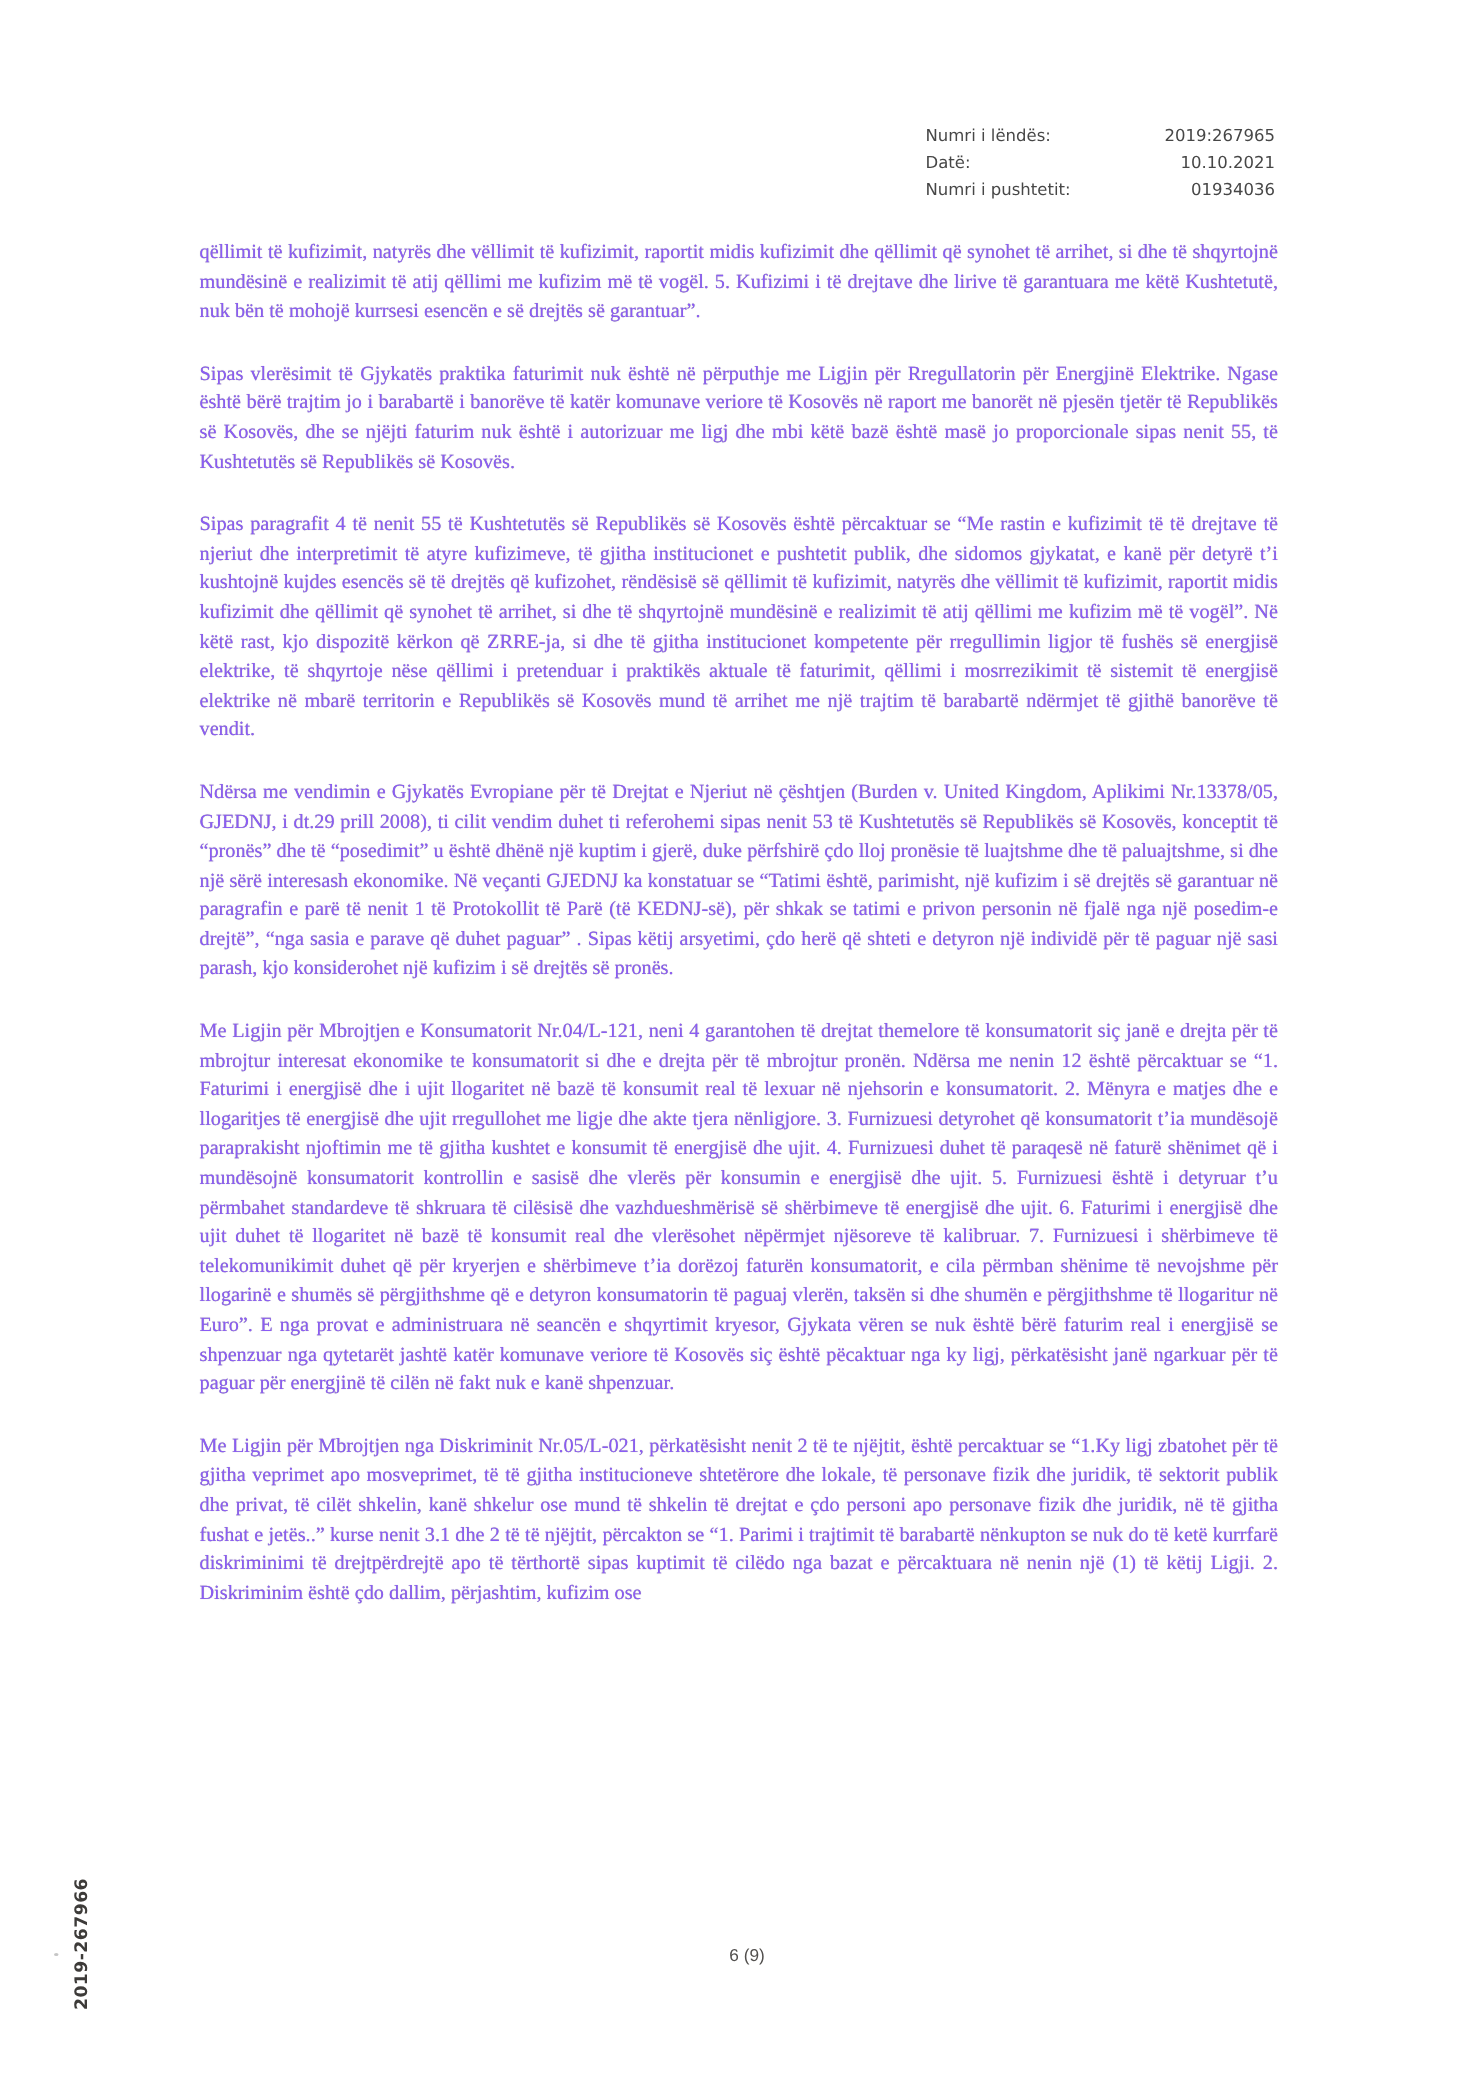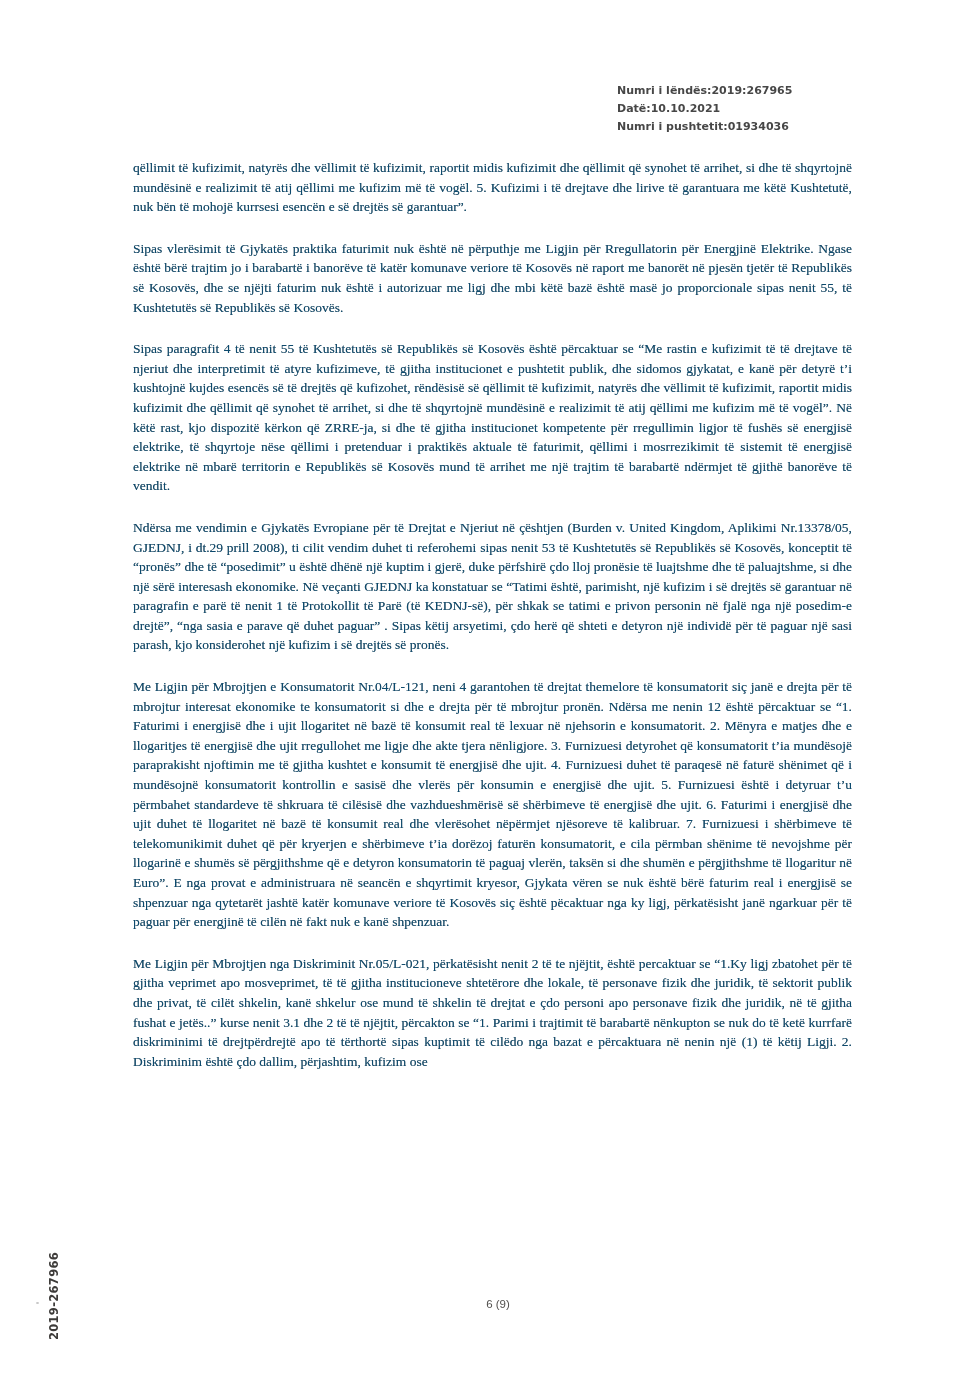--- a/index.html
+++ b/index.html
@@ -23,36 +23,36 @@
     left: 617px;
     top: 82px;
     width: 233px;
     font-family: "DejaVu Sans", "Liberation Sans", sans-serif;
     font-size: 11px;
     line-height: 18px;
     color: #474747;
   }
   .header-row {
     display: flex;
+    justify-content: space-between;
     white-space: nowrap;
-    font-weight: bold;
   }
   .header-label { text-align: left; }
   .header-value { text-align: right; }
 
   
   .doc-body {
     position: absolute;
     left: 133px;
     top: 158px;
     width: 719px;
     font-family: "Liberation Serif", "DejaVu Serif", serif;
     font-size: 13.5px;
     line-height: 19.6px;
-    color: #0c4a6e;
+    color: #8b5cf6;
     text-shadow: 0 0 0.45px rgba(46,44,41,0.55);
   }
   .doc-body p.para {
     margin: 0 0 22px 0;
     text-align: justify;
     hyphens: none;
   }
 
   
   .page-number {

